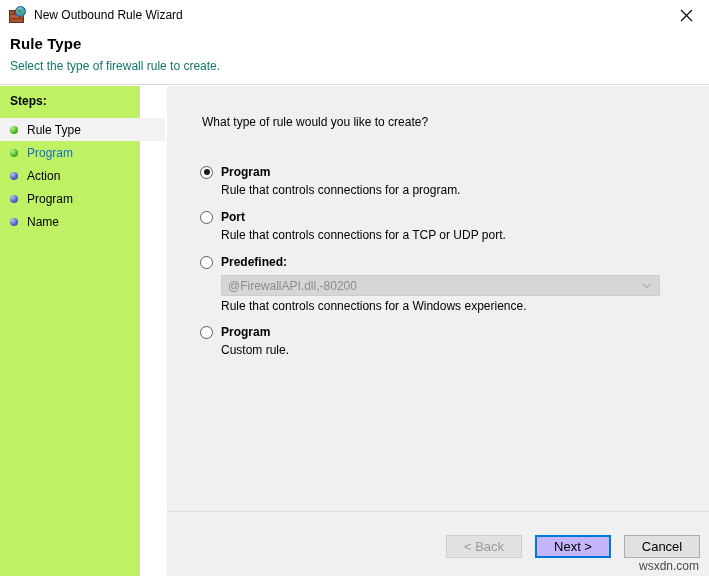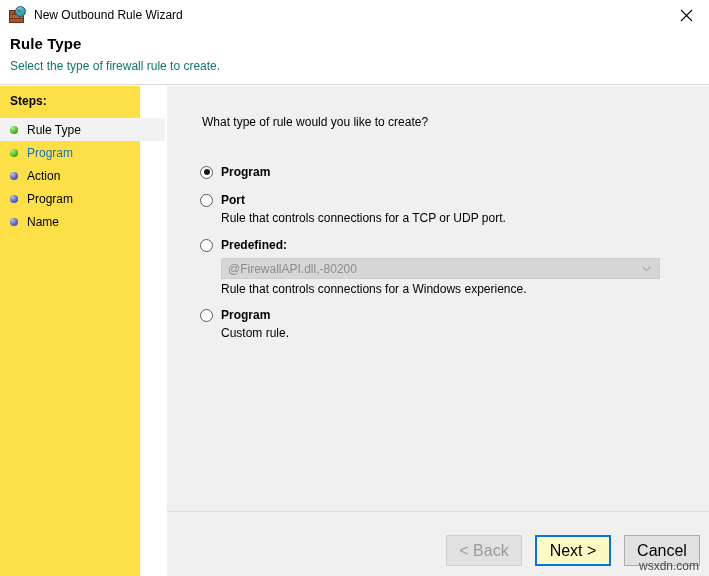--- a/index.html
+++ b/index.html
@@ -137,21 +137,21 @@
     font-size: 12px;
     color: #0f766e;
   }
 
   
   .sidebar {
     position: absolute;
     left: 0; top: 86px;
     width: 140px;
     height: 490px;
-    background: #fde047;
+    background: #bef264;
     border-right: 1px solid #d4d4d4;
     box-sizing: border-box;
   }
   .steps-label {
     position: absolute;
     left: 10px; top: 8px;
     font-size: 12px;
     font-weight: bold;
     color: #000000;
   }
@@ -291,41 +291,41 @@
   }
   .buttons {
     position: absolute;
     right: 9px;
     top: 23px;
     display: flex;
     gap: 13px;
   }
   .btn {
     width: 76px;
-    height: 31px;
-    box-sizing: border-box;
-    font-size: 16px;
+    height: 23px;
+    box-sizing: border-box;
+    font-size: 13px;
     font-family: "Liberation Sans", sans-serif;
     display: flex;
     align-items: center;
     justify-content: center;
     background: #e1e1e1;
     border: 1px solid #adadad;
     color: #000000;
     cursor: default;
     padding: 0;
   }
   .btn.disabled {
     color: #9a9a9a;
     background: #e1e1e1;
     border-color: #cfcfcf;
   }
   .btn.default {
     border: 2px solid #0078d7;
-    background: #fef9c3;
+    background: #c4b5fd;
   }
   .watermark {
     position: absolute;
     right: 10px;
     bottom: 3px;
     font-size: 12px;
     color: #4a4a4a;
   }
 </style>
 </head>
@@ -387,20 +387,21 @@
   <div class="content">
     <div class="question">What type of rule would you like to create?</div>
 
     <div class="options">
 
       <div class="opt" style="margin-bottom:12px;">
         <div class="opt-head">
           <span class="radio checked"></span>
           <span class="opt-label">Program</span>
         </div>
+        <div class="opt-desc">Rule that controls connections for a program.</div>
       </div>
 
       <div class="opt" style="margin-bottom:12px;">
         <div class="opt-head">
           <span class="radio"></span>
           <span class="opt-label">Port</span>
         </div>
         <div class="opt-desc">Rule that controls connections for a TCP or UDP port.</div>
       </div>
 

